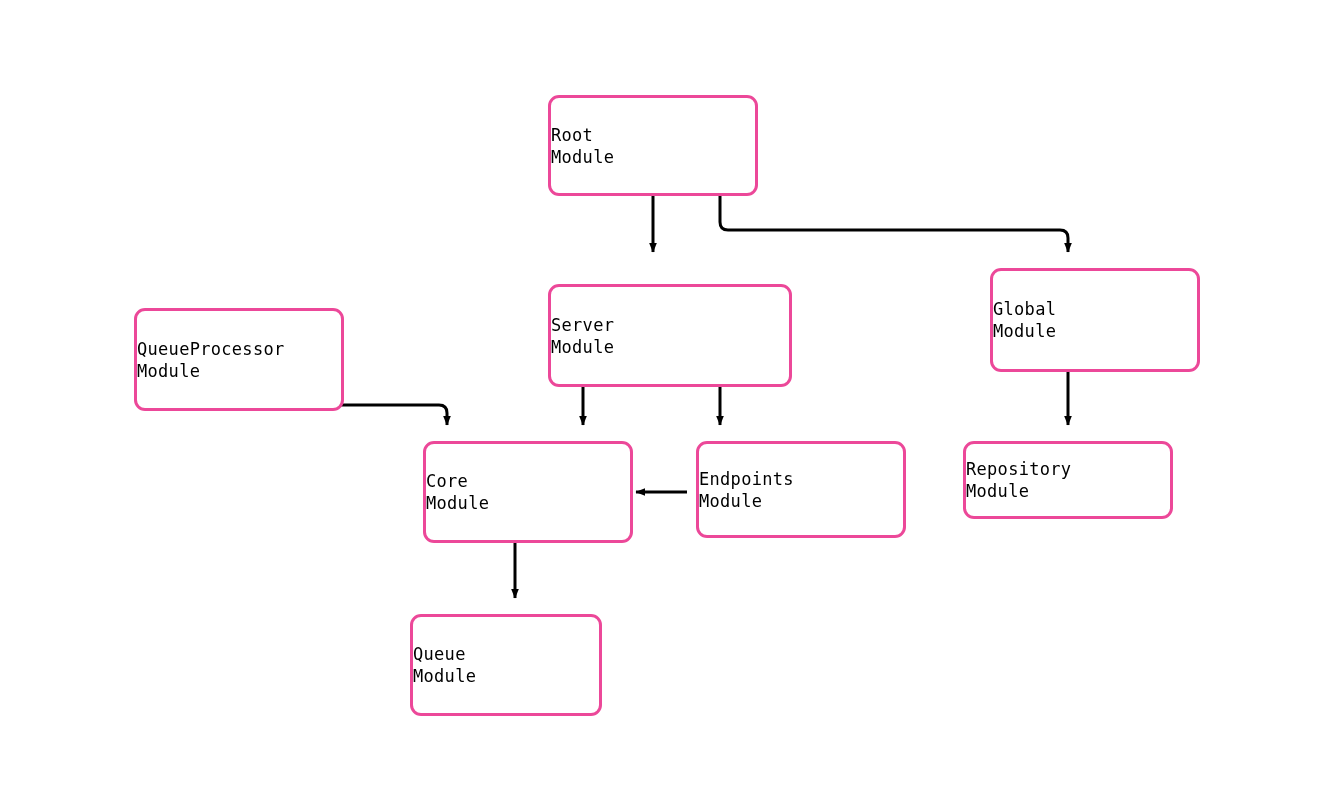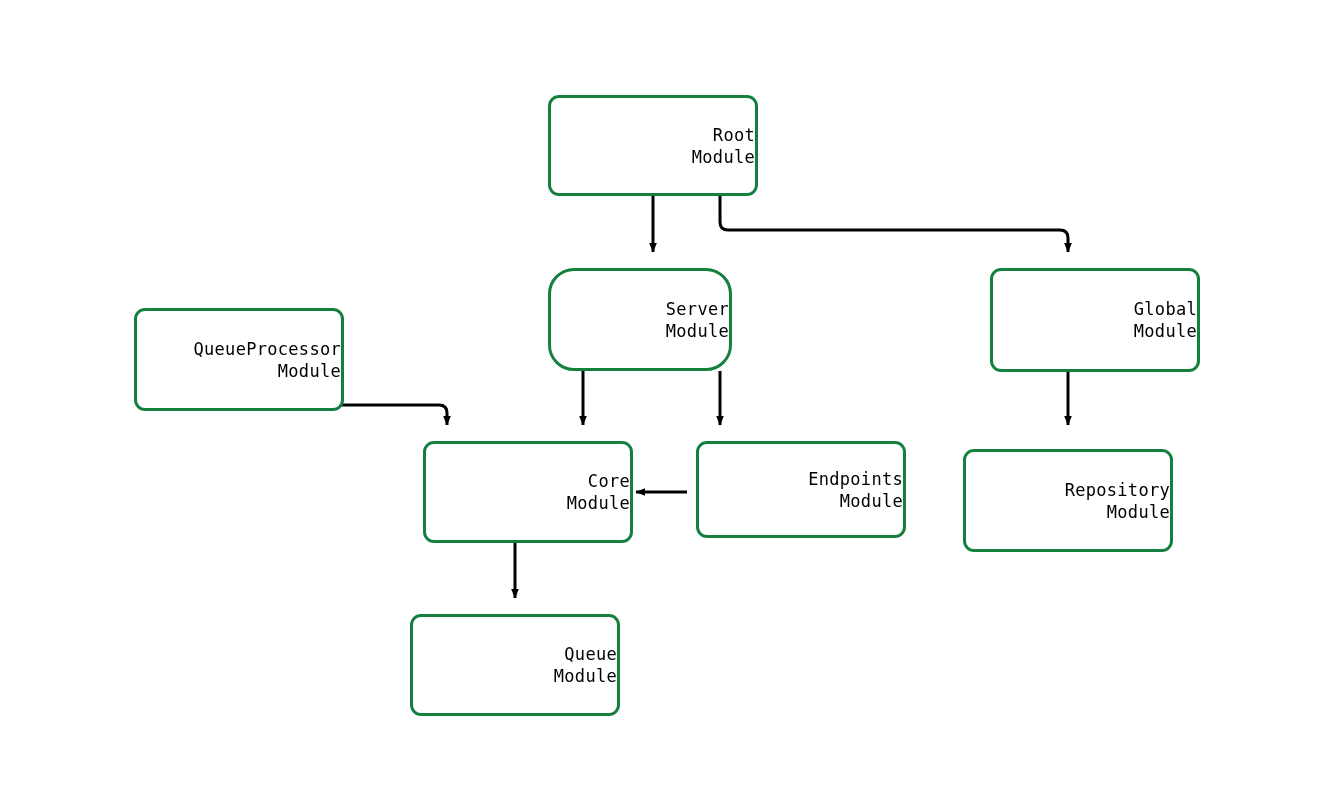--- a/index.html
+++ b/index.html
@@ -22,25 +22,25 @@
     position: absolute;
     left: 0;
     top: 0;
     width: 1337px;
     height: 809px;
   }
   .node {
     position: absolute;
     box-sizing: border-box;
     background: #ffffff;
-    border: 3px solid #15803d;
+    border: 3px solid #ec4899;
     border-radius: 11px;
     display: flex;
     flex-direction: column;
-    align-items: flex-end;
+    align-items: flex-start;
     justify-content: center;
     z-index: 2;
   }
   .node-line {
     font-family: "DejaVu Sans Mono", "Liberation Mono", monospace;
     font-size: 17px;
     line-height: 22px;
     color: #000000;
     white-space: pre;
     letter-spacing: 0.3px;
@@ -72,39 +72,39 @@
 
   <div id="nodes-layer">
       <div class="node" style="left: 548px; top: 95px; width: 210px; height: 101px;">
         <div class="node-line">Root</div>
         <div class="node-line">Module</div>
       </div>
       <div class="node" style="left: 134px; top: 268px; width: 210px; height: 103px; margin-top: 40px;">
         <div class="node-line">QueueProcessor</div>
         <div class="node-line">Module</div>
       </div>
-      <div class="node" style="left: 548px; top: 268px; width: 184px; height: 103px; border-radius: 26px;">
+      <div class="node" style="left: 548px; top: 284px; width: 244px; height: 103px;">
         <div class="node-line">Server</div>
         <div class="node-line">Module</div>
       </div>
       <div class="node" style="left: 990px; top: 268px; width: 210px; height: 104px;">
         <div class="node-line">Global</div>
         <div class="node-line">Module</div>
       </div>
       <div class="node" style="left: 423px; top: 441px; width: 210px; height: 102px;">
         <div class="node-line">Core</div>
         <div class="node-line">Module</div>
       </div>
       <div class="node" style="left: 687px; top: 441px; width: 210px; height: 97px; margin-left: 9px;">
         <div class="node-line">Endpoints</div>
         <div class="node-line">Module</div>
       </div>
-      <div class="node" style="left: 963px; top: 441px; width: 210px; height: 103px; margin-top: 8px;">
+      <div class="node" style="left: 963px; top: 441px; width: 210px; height: 78px;">
         <div class="node-line">Repository</div>
         <div class="node-line">Module</div>
       </div>
-      <div class="node" style="left: 410px; top: 614px; width: 210px; height: 102px;">
+      <div class="node" style="left: 410px; top: 614px; width: 192px; height: 102px;">
         <div class="node-line">Queue</div>
         <div class="node-line">Module</div>
       </div>
     </div>
 
 </div>
 
 </body></html>

